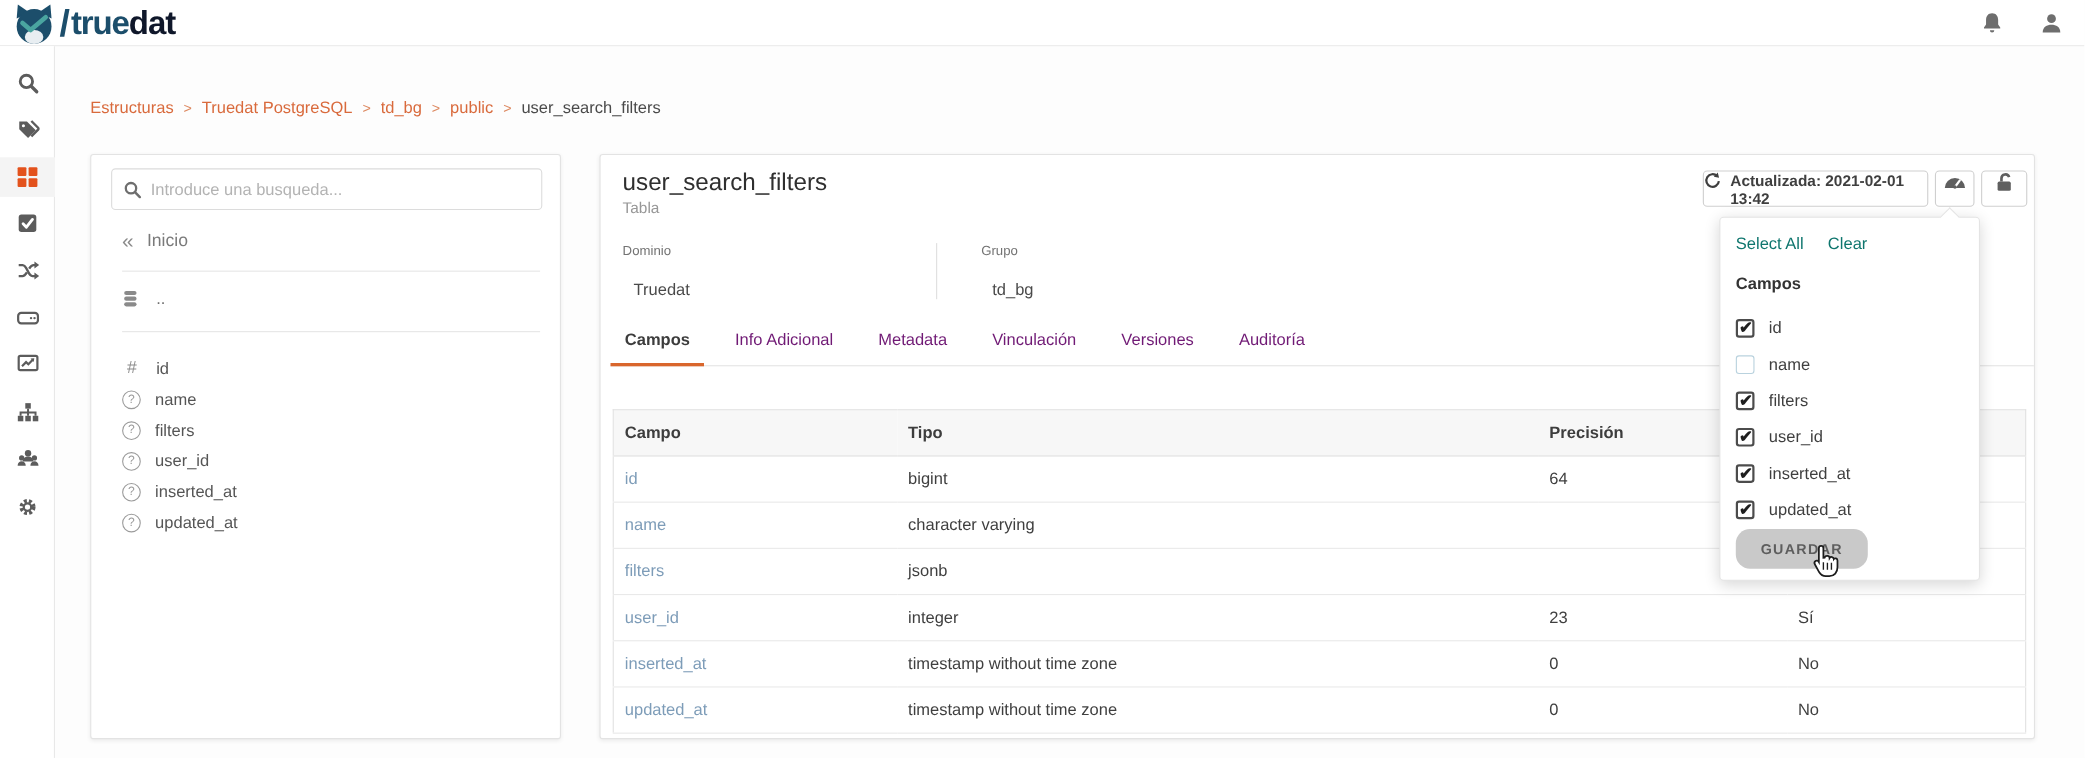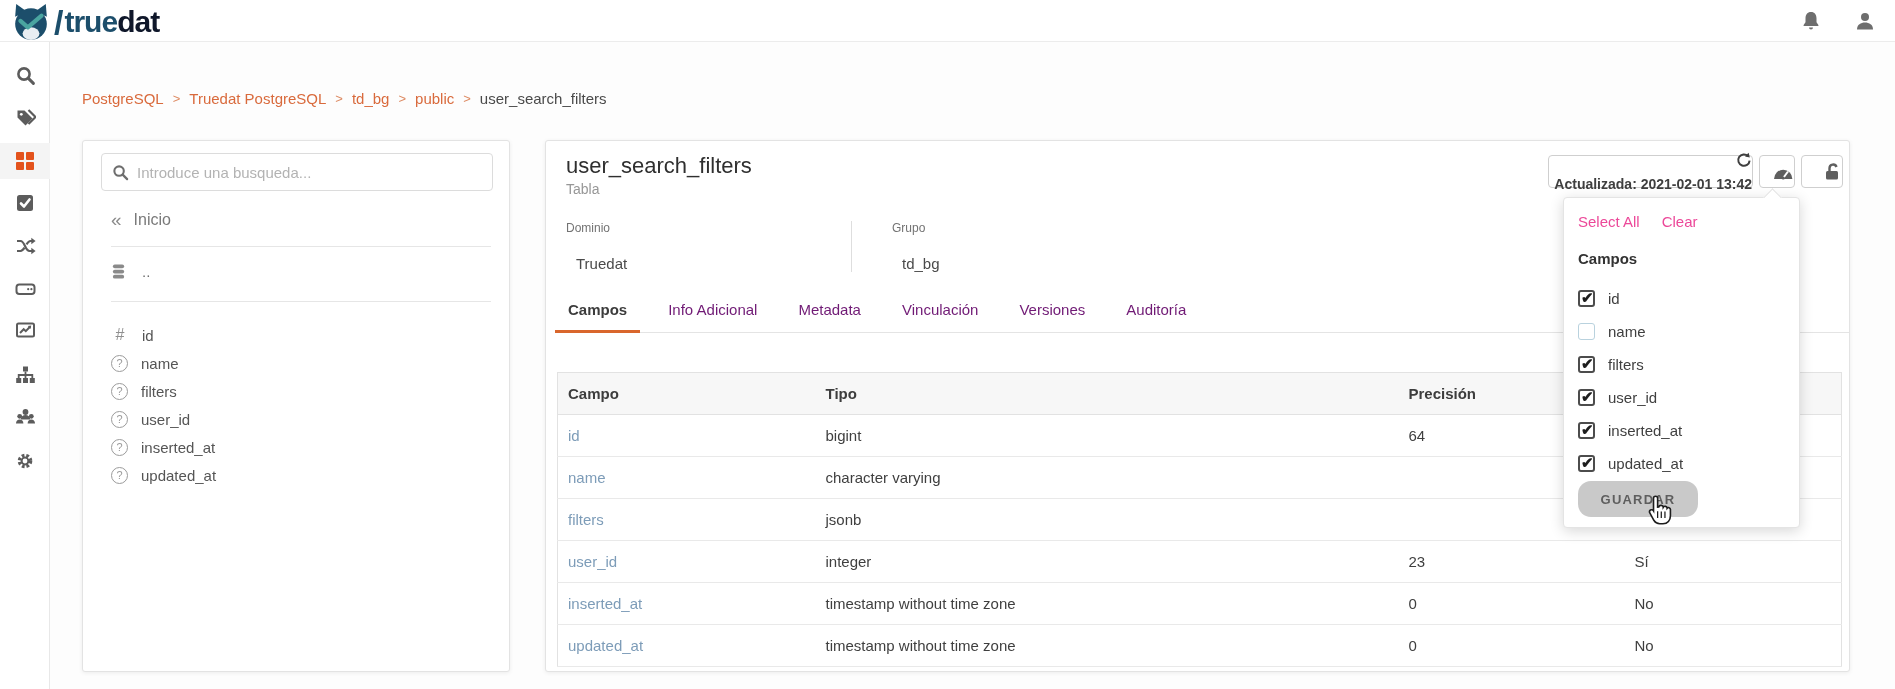--- a/index.html
+++ b/index.html
@@ -41,21 +41,21 @@
   .up-row { position:absolute; left:28px; top:122px; display:flex; align-items:center; gap:16px; color:#6f6f6f; font-size:15px; cursor:pointer; }
   .field-list { position:absolute; left:28px; top:180px; right:12px; }
   .field-item { height:28px; display:flex; align-items:center; gap:13px; cursor:pointer; }
   .field-item .flabel { font-size:15px; color:#555; }
   .hash-ic { font-size:16px; color:#8f8f8f; width:18px; text-align:center; font-weight:400; }
   .q-ic { width:17px; height:17px; border:1.5px solid #9b9b9b; border-radius:50%; color:#9b9b9b; font-size:11px; display:flex; align-items:center; justify-content:center; }
 
   
   .m-title { position:absolute; left:20px; top:12px; font-size:22px; color:#2f2f2f; }
   .m-subtitle { position:absolute; left:20px; top:40px; font-size:14px; color:#979797; }
-  .btn { border:1px solid #cfcfcf; border-radius:4px; background:#fff; display:flex; align-items:flex-end; justify-content:center; cursor:pointer;flex-direction:column; }
+  .btn { border:1px solid #cfcfcf; border-radius:4px; background:#fff; display:flex; align-items:flex-start; justify-content:center; cursor:pointer; }
   .updated-btn { position:absolute; right:96px; top:14px; width:205px; height:33px; gap:8px; font-size:14px; font-weight:700; color:#3f3f3f; }
   .gauge-btn { position:absolute; right:54px; top:14px; width:36px; height:33px; }
   .lock-btn  { position:absolute; right:6px;  top:14px; width:42px; height:33px; }
 
   .meta { position:absolute; left:20px; top:80px; display:flex; }
   .meta-col { padding-right:40px; }
   .meta-col + .meta-col { border-left:1px solid #dedede; padding-left:40px;margin-left:40px; }
   .meta-col .mlabel { font-size:12px; font-weight:400; color:#737373; }
   .meta-col .mvalue { font-size:15px; color:#4a4a4a; margin-top:20px; padding-left:10px; }
   .meta-col.first { width:245px; }
@@ -67,21 +67,21 @@
   .dtable { position:absolute; left:11px; top:231px; width:1285px; border:1px solid #e2e2e2; border-collapse:collapse; table-layout:fixed; }
   .dtable th, .dtable td { height:42px; font-size:15px; text-align:left; padding:0 10px; border-bottom:1px solid #e9e9e9; }
   .dtable th { background:#f7f7f7; color:#3d3d3d; font-weight:600; border-bottom:1px solid #e2e2e2; }
   .dtable td { color:#3f3f3f; }
   .dtable .c1 { width:258px; } .dtable .c2 { width:583px; } .dtable .c3 { width:226px; }
   .cell-link { color:#7d9cb8; cursor:pointer; }
 
   
   .dropdown { position:absolute; left:1563px; top:197px; width:237px; height:331px; background:#fff; border:1px solid #e4e4e4; border-radius:4px; box-shadow:0 3px 14px rgba(0,0,0,.16); z-index:10; }
   .dropdown .notch { position:absolute; top:-7px; left:202px; width:13px; height:13px; background:#fff; border-left:1px solid #e4e4e4; border-top:1px solid #e4e4e4; transform:rotate(45deg); }
-  .dd-links { position:absolute; left:14px; top:15px; display:flex; gap:22px; font-size:15px; color:#ec4899; }
+  .dd-links { position:absolute; left:14px; top:15px; display:flex; gap:22px; font-size:15px; color:#0f766e; }
   .dd-link { cursor:pointer; }
   .dd-group { position:absolute; left:14px; top:52px; font-size:15px; font-weight:700; color:#333; }
   .dd-opts { position:absolute; left:14px; top:84px; right:10px; }
   .dd-opt { height:33px; display:flex; align-items:center; gap:13px; }
   .cbox { width:17px; height:17px; border:2px solid #4c4c4c; border-radius:3px; background:#fff; position:relative; cursor:pointer; flex:0 0 17px; }
   .cbox.unchecked { border:1.5px solid #b9d2de; }
   .cbox.checked::after { content:"✔"; position:absolute; left:1px; top:-3px; font-size:15px; font-weight:700; color:#1e1e1e; }
   .dd-opt .olabel { font-size:15px; color:#3f3f3f; }
   .save-btn { position:absolute; left:14px; top:283px; width:120px; height:36px; background:#c9c9c9; border:none; border-radius:13px; color:#5e5e5e; font-size:13px; font-weight:700; letter-spacing:1.2px; display:flex; align-items:center; justify-content:center; cursor:pointer; font-family:"Liberation Sans", sans-serif; }
 
@@ -216,21 +216,21 @@
       <span>
           <svg width="20" height="20" viewBox="0 0 20 20">
             <circle cx="10" cy="10" r="5.6" fill="none" stroke="#5c5c5c" stroke-width="3.4" stroke-dasharray="2.6 1.9"></circle>
             <circle cx="10" cy="10" r="3.4" fill="none" stroke="#5c5c5c" stroke-width="2"></circle>
           </svg>
         </span>
     </div>
   </div>
 
   <div class="breadcrumb">
-    <span class="crumb">PostgreSQL</span>
+    <span class="crumb">Estructuras</span>
     <span class="crumb-sep">&gt;</span>
     <span class="crumb">Truedat PostgreSQL</span>
     <span class="crumb-sep">&gt;</span>
     <span class="crumb">td_bg</span>
     <span class="crumb-sep">&gt;</span>
     <span class="crumb">public</span>
     <span class="crumb-sep">&gt;</span>
     <span class="crumb current">user_search_filters</span>
   </div>
 

